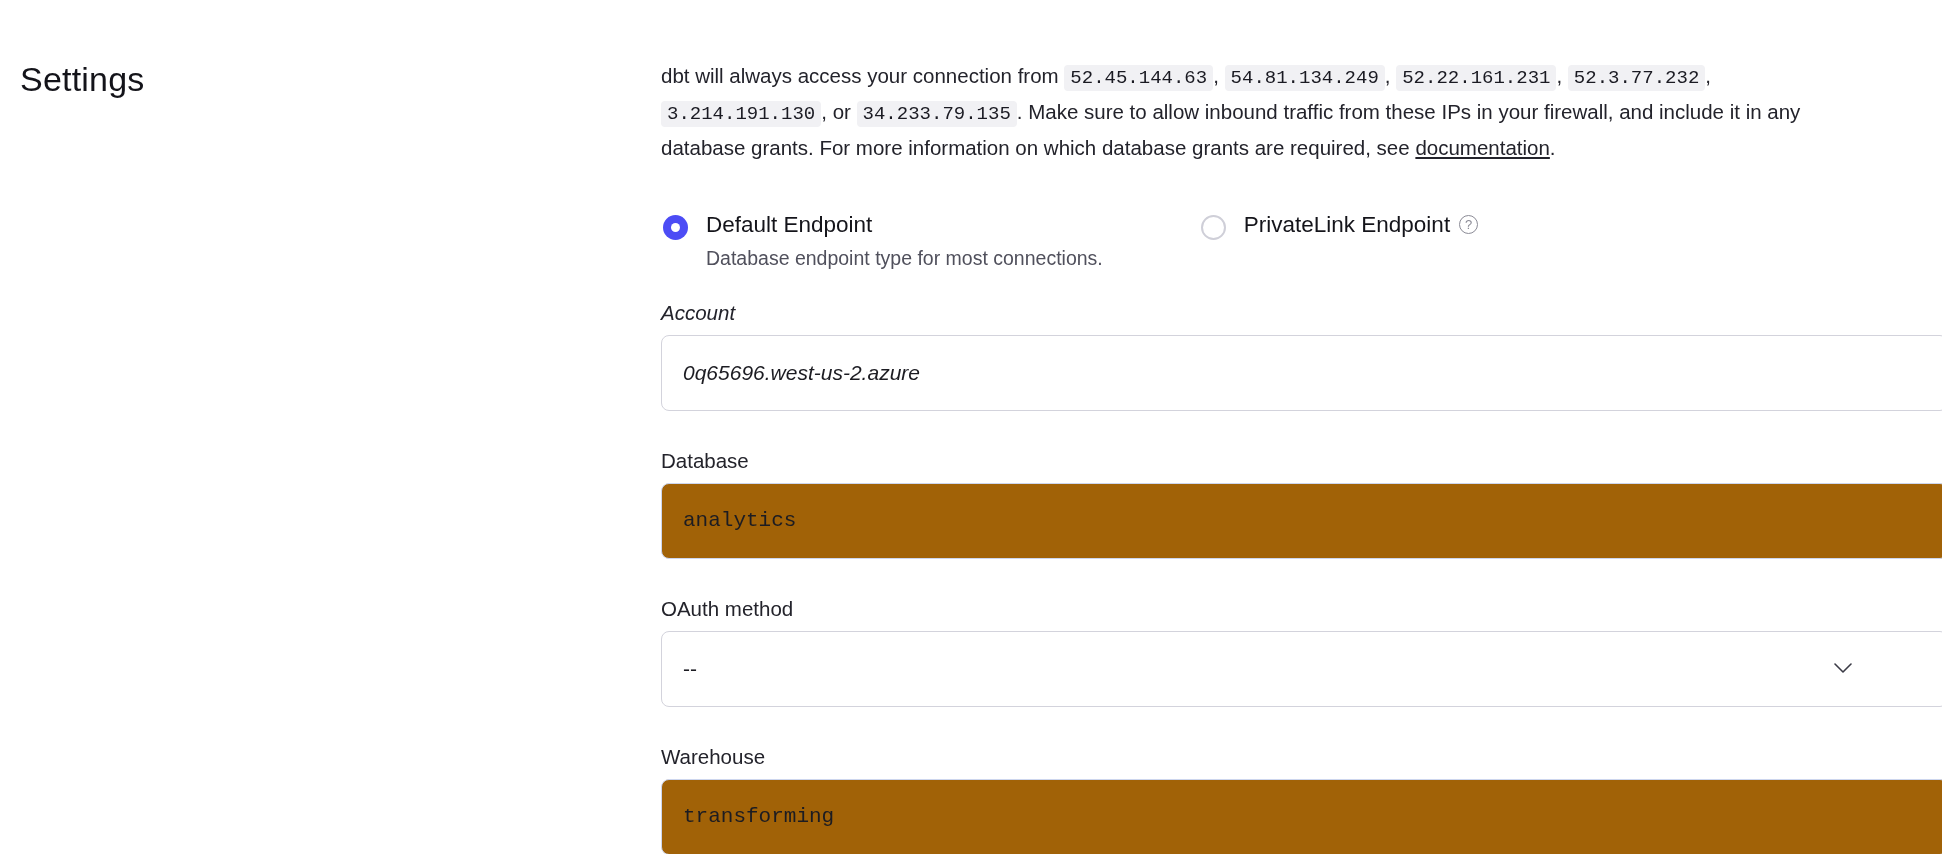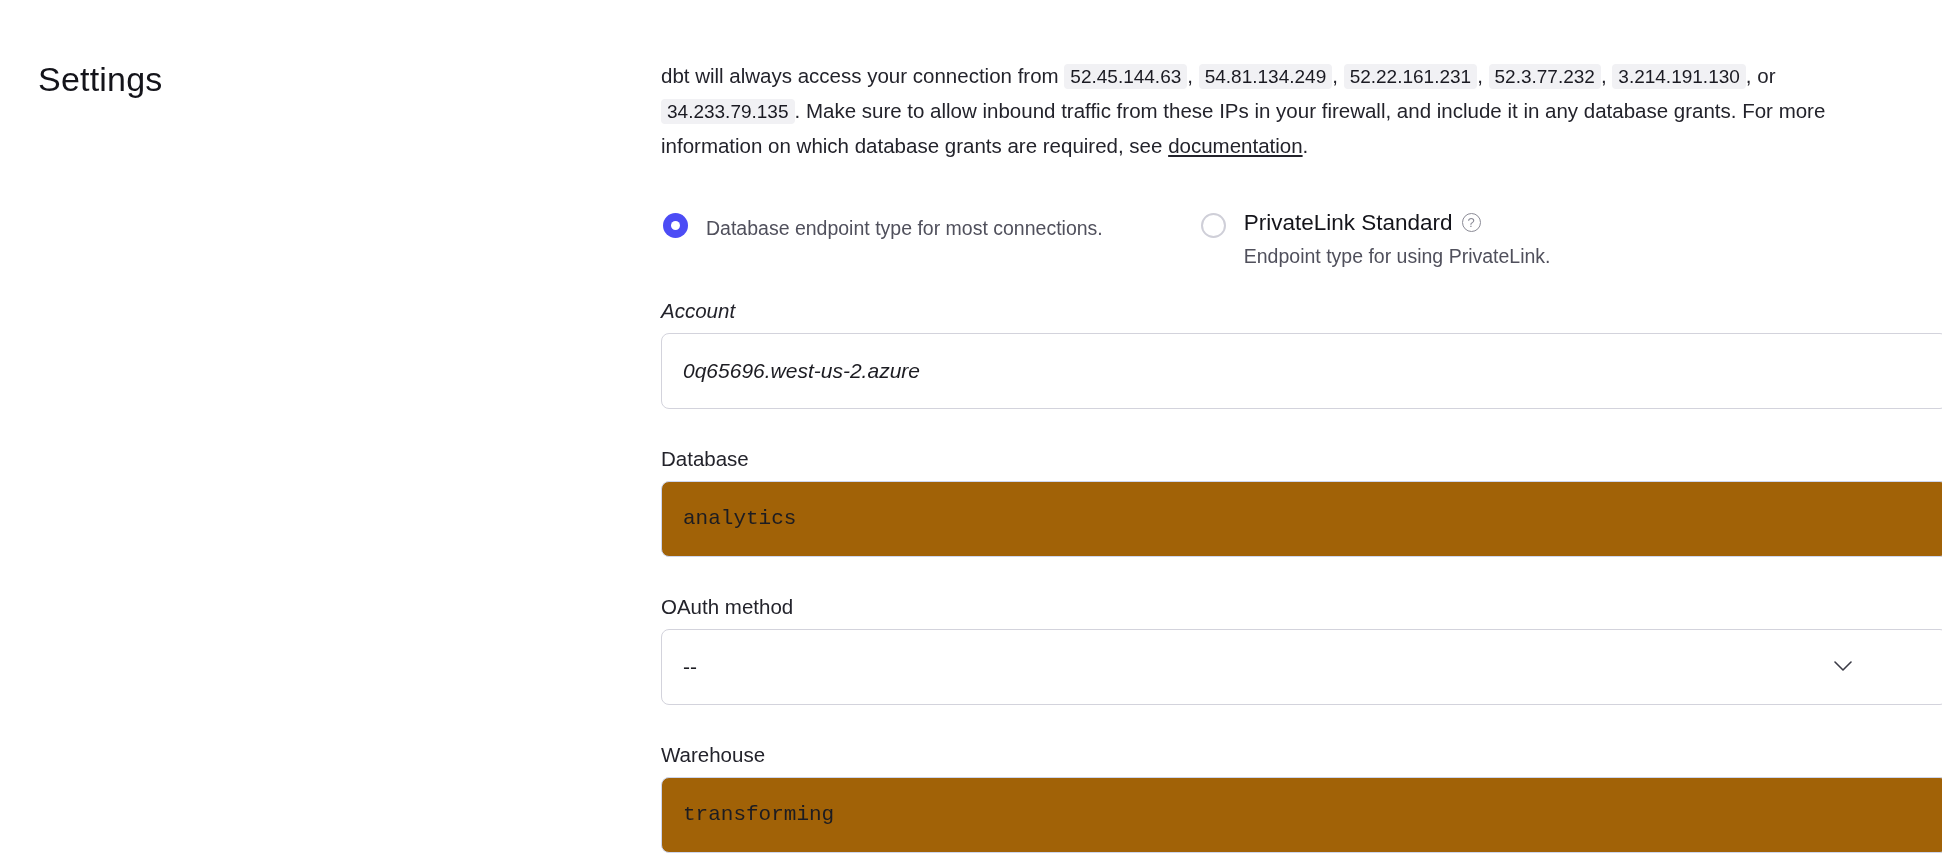--- a/index.html
+++ b/index.html
@@ -13,41 +13,41 @@
     color: #1c1c22;
     overflow: hidden;
   }
   .page {
     position: relative;
     width: 1942px;
     height: 854px;
   }
   .section-title {
     position: absolute;
-    left: 38px;
+    left: 20px;
     top: 37px;
     font-size: 34px;
     font-weight: 400;
     color: #14141a;
     letter-spacing: 0.2px;
   }
   .content {
     position: absolute;
     left: 661px;
     top: 38px;
     width: 1217px;
   }
   .ip-note {
     font-size: 20.5px;
     line-height: 34px;
     color: #23232b;
     width: 1217px;
   }
   .ip-note .code {
-    font-family: Liberation Sans, sans-serif;
+    font-family: Liberation Mono, monospace;
     font-size: 19px;
     background: #f1f1f4;
     border-radius: 4px;
     padding: 2px 6px;
     color: #1a1a22;
     white-space: nowrap;
   }
   .ip-note a {
     color: #23232b;
   }
@@ -165,32 +165,34 @@
       <span class="code">52.3.77.232</span><span>,</span>
       <span class="code">3.214.191.130</span><span>, or</span>
       <span class="code">34.233.79.135</span><span>. Make sure to allow inbound traffic from these IPs in your firewall, and include it in any database grants. For more information on which database grants are required, see</span>
       <a href="#">documentation</a><span>.</span></p>
 
     <div class="endpoint-row">
 
       <div class="endpoint-opt">
         <span class="radio checked"></span>
         <div class="endpoint-text">
+          <div class="endpoint-label">
+            <span>Default Endpoint</span>
+          </div>
           <div class="endpoint-desc">Database endpoint type for most connections.</div>
         </div>
       </div>
 
       <div class="endpoint-opt second">
         <span class="radio"></span>
         <div class="endpoint-text">
           <div class="endpoint-label">
-            <span>PrivateLink Standard</span>
+            <span>PrivateLink Endpoint</span>
             <span class="help-icon">?</span>
           </div>
-          <div class="endpoint-desc">Endpoint type for using PrivateLink.</div>
         </div>
       </div>
 
     </div>
 
     <div class="field first-field">
       <label class="field-label">Account</label>
       <div class="field-input">0q65696.west-us-2.azure</div>
     </div>
 

